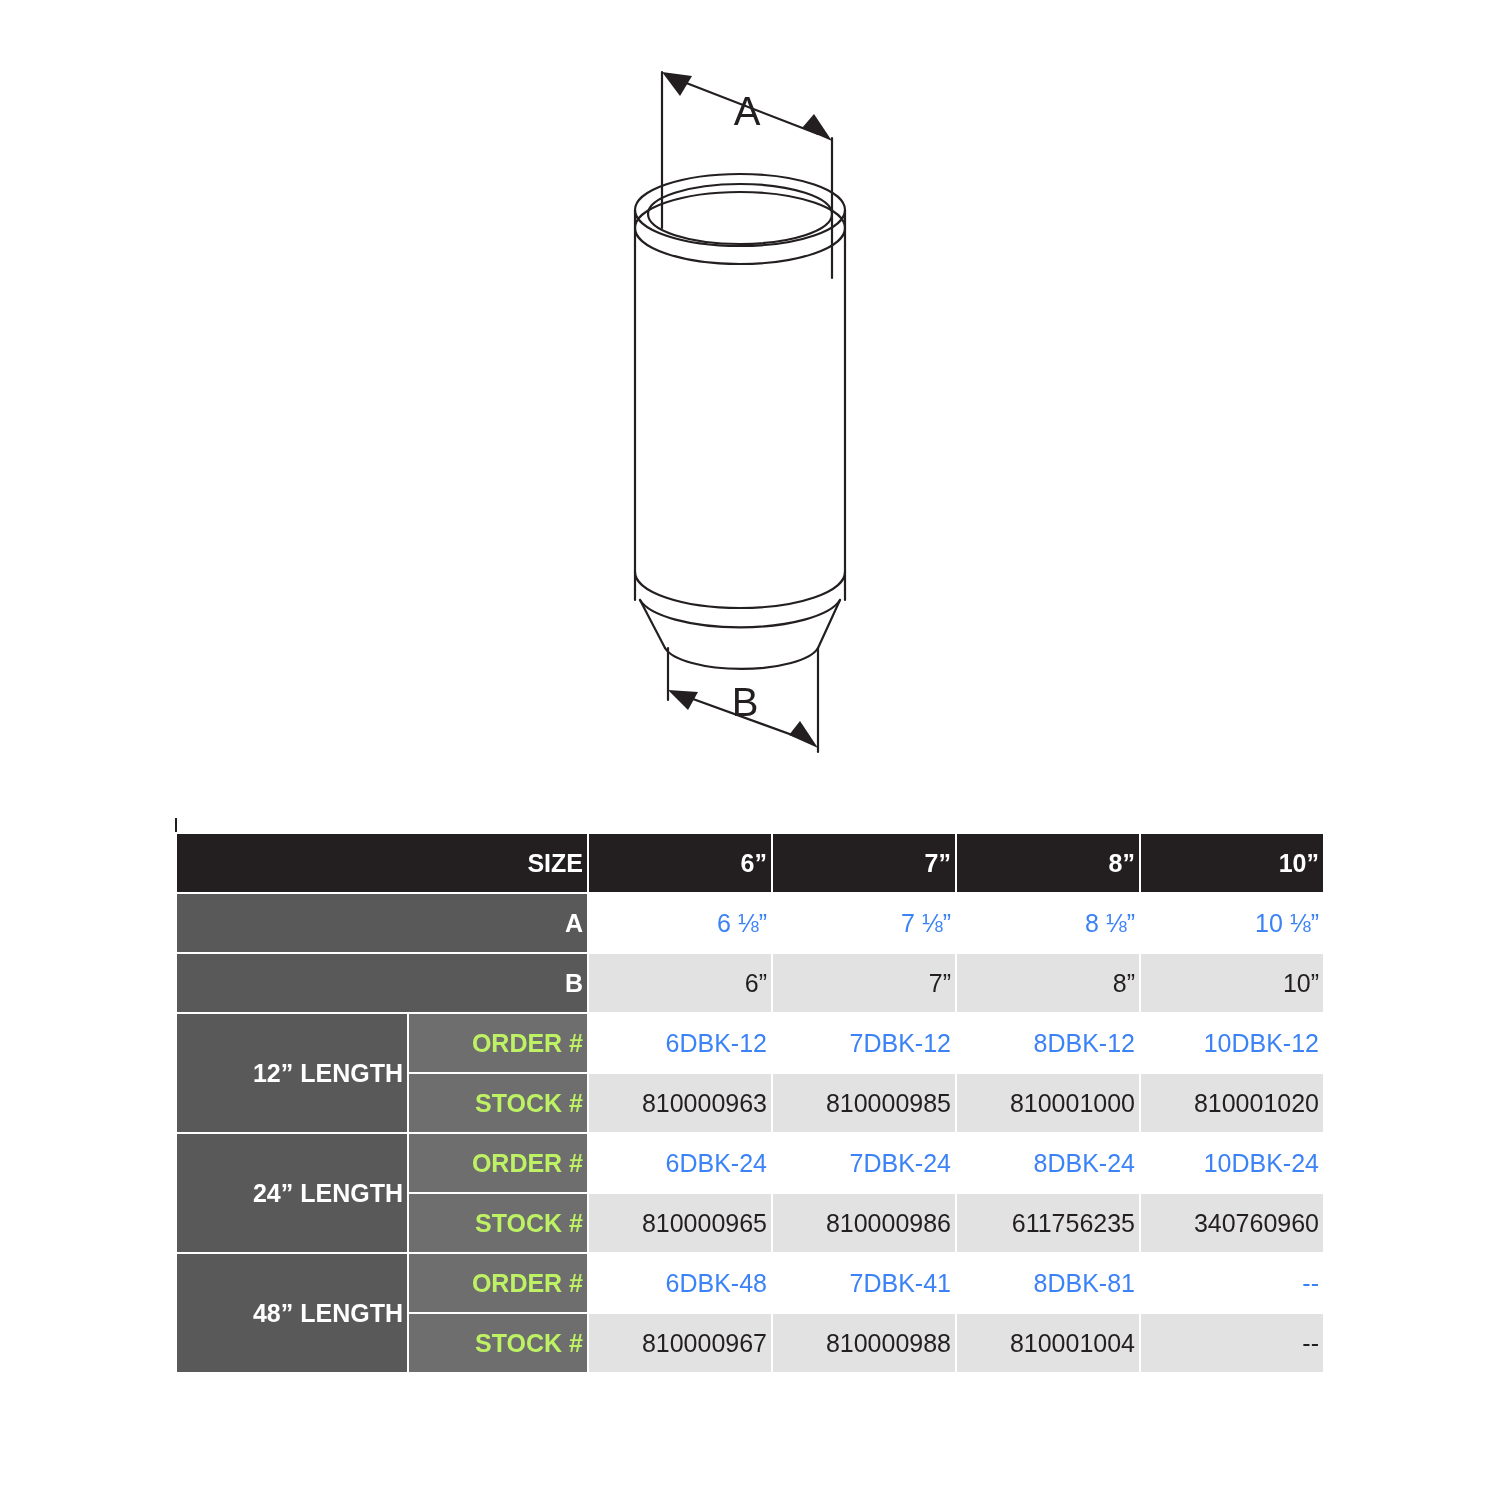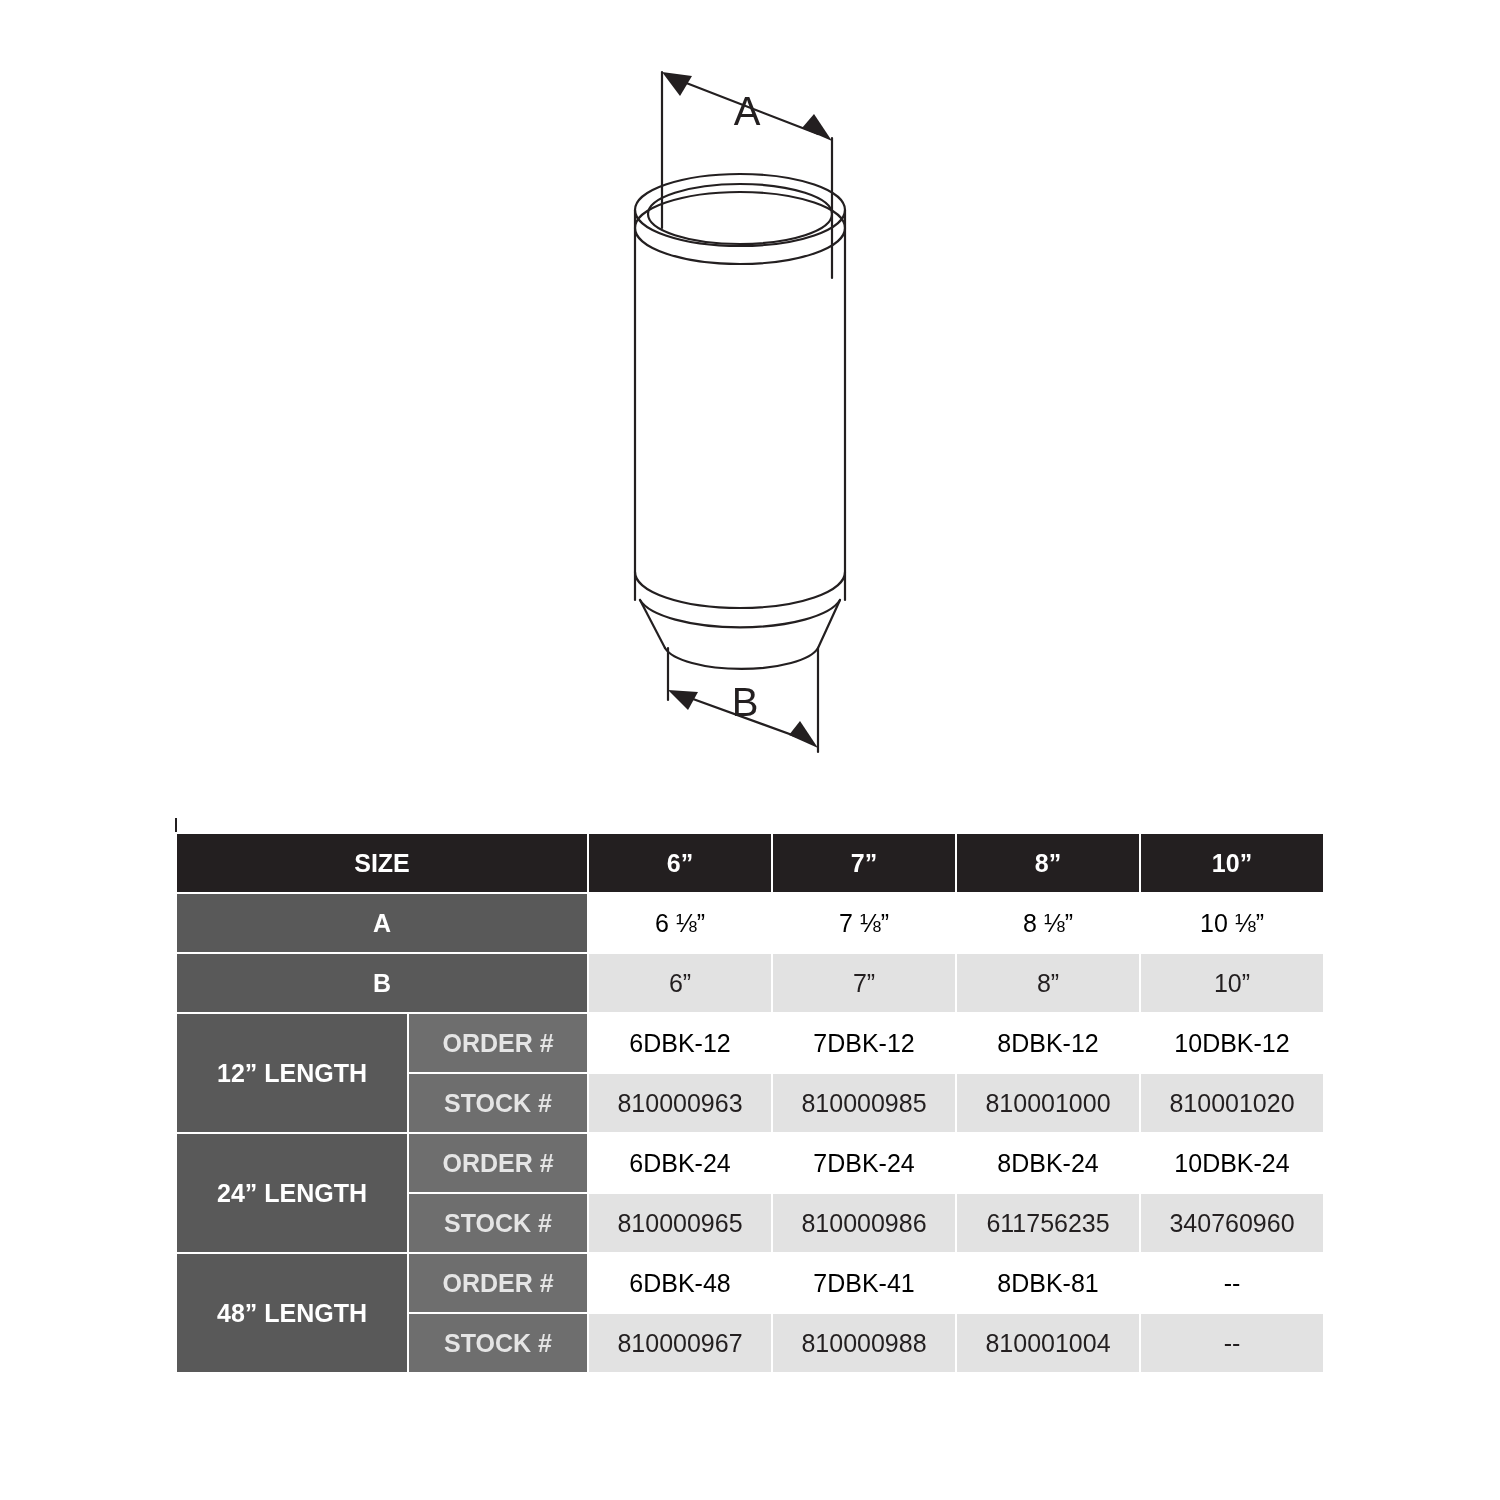--- a/index.html
+++ b/index.html
@@ -32,21 +32,21 @@
     width: 1148px;
   }
   table.spec {
     border-collapse: collapse;
     table-layout: fixed;
     width: 1148px;
     font-family: "Liberation Sans", sans-serif;
   }
   table.spec td {
     border: 2px solid #ffffff;
-    text-align: center;
+    text-align: right;
     vertical-align: middle;
     font-size: 25px;
     height: 60px;
     padding: 0 4px;
     box-sizing: border-box;
   }
   
   col.c-lbl1 { width: 232px; }
   col.c-lbl2 { width: 180px; }
   col.c-val  { width: 184px; }
@@ -61,28 +61,28 @@
   }
   
   td.lbl {
     background: #595959;
     color: #ffffff;
     font-weight: bold;
     font-size: 27px;
   }
   td.lbl-sub {
     background: #6e6e6e;
-    color: #e5e5e5;
+    color: #bef264;
     font-weight: bold;
     font-size: 25px;
   }
   
   td.val-white {
     background: #ffffff;
-    color: #000000;
+    color: #3b82f6;
   }
   td.val-grey {
     background: #e2e2e2;
     color: #231f20;
   }
   td.tall {
     height: 124px;
   }
   
   #table-tick {

